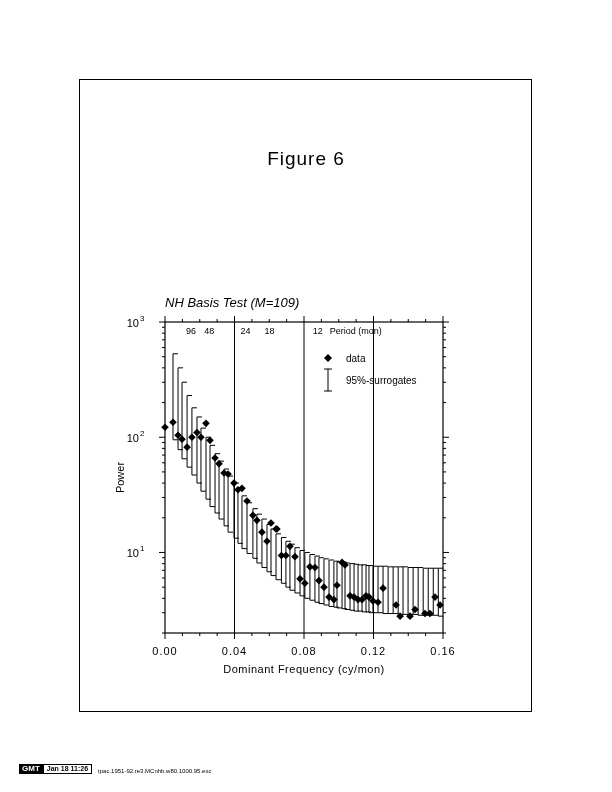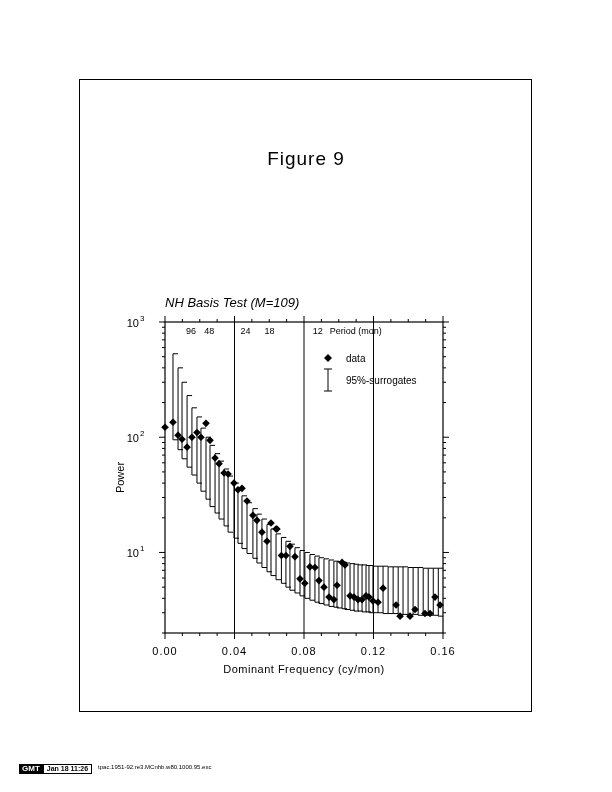--- a/index.html
+++ b/index.html
@@ -1,29 +1,29 @@
 <!DOCTYPE html>
 <html><head>
 <meta charset="utf-8">
 <style>
   html, body { margin: 0; padding: 0; background: #ffffff; }
   body { width: 612px; height: 792px; position: relative; overflow: hidden; font-family: "Liberation Sans", "DejaVu Sans", sans-serif; color: #000; }
   .frame { position: absolute; left: 79px; top: 79px; width: 453px; height: 633px; border: 1px solid #000; box-sizing: border-box; }
   .fig-title { position: absolute; left: 0; width: 612px; top: 148px; text-align: center; font-size: 19px; letter-spacing: 1px; }
   svg.chart { position: absolute; left: 0; top: 0; }
-  .footer { position: absolute; left: 19px; top: 764px; height: 10px; display: flex; align-items: flex-start; font-size: 6px; }
+  .footer { position: absolute; left: 19px; top: 764px; height: 10px; display: flex; align-items: flex-end; font-size: 6px; }
   .gmt-logo { background: #000; color: #fff; font-weight: bold; font-size: 8px; padding: 0 3px; height: 10px; line-height: 10px; }
   .gmt-date { border: 1px solid #000; font-size: 7px; font-weight: bold; padding: 0 3px; height: 8px; line-height: 8px; }
   .gmt-cmd { margin-left: 6px; font-size: 6px; }
 </style>
 </head>
 <body>
 
 <div class="frame"></div>
-<div class="fig-title">Figure 9</div>
+<div class="fig-title">Figure 6</div>
 
 <svg class="chart" id="chart" width="612" height="792">
     <text x="165" y="307" font-size="13" font-style="italic" font-family="&quot;Liberation Sans&quot;, &quot;DejaVu Sans&quot;, sans-serif">NH Basis Test (M=109)</text>
     <rect x="165" y="322" width="278" height="311" fill="none" stroke="#000" stroke-width="1.2"></rect>
     <line x1="234.5" y1="322" x2="234.5" y2="633" stroke="#000" stroke-width="1"></line>
     <line x1="304" y1="322" x2="304" y2="633" stroke="#000" stroke-width="1"></line>
     <line x1="373.5" y1="322" x2="373.5" y2="633" stroke="#000" stroke-width="1"></line>
     <line x1="165" y1="633" x2="165" y2="639" stroke="#000" stroke-width="1"></line>
     <line x1="165" y1="322" x2="165" y2="316" stroke="#000" stroke-width="1"></line>
     <text x="165" y="655" font-size="11" text-anchor="middle" font-family="&quot;Liberation Sans&quot;, &quot;DejaVu Sans&quot;, sans-serif" letter-spacing="1">0.00</text>

